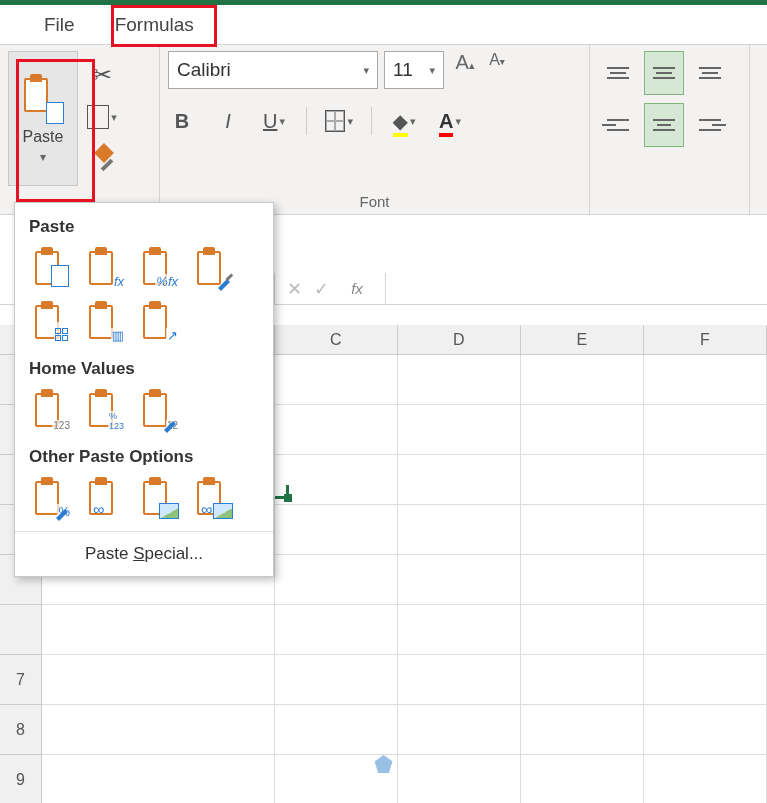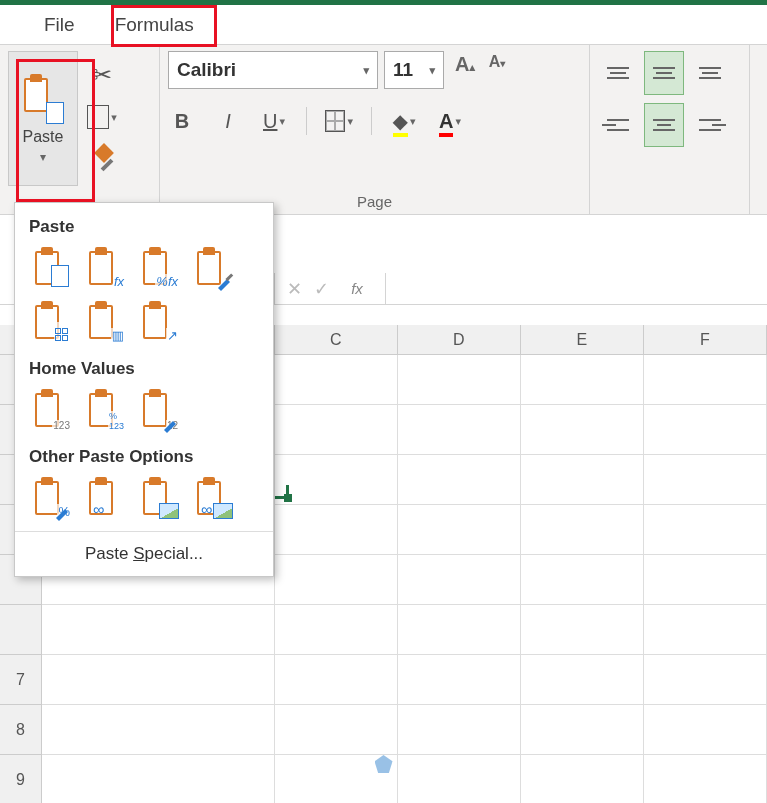--- a/index.html
+++ b/index.html
@@ -97,21 +97,21 @@
     padding-top: 8px;
   }
   .side-btn {
     width: 32px; height: 32px;
     display: flex; align-items: center; justify-content: center;
     cursor: pointer;
   }
 
   
   .font-group { width: 430px; }
-  .font-row1 { display: flex; align-items: center; gap: 6px; margin-bottom: 16px; font-weight: bold; }
+  .font-row1 { display: flex; gap: 6px; margin-bottom: 16px; }
   .font-combo {
     background: #fff;
     border: 1px solid #aaa;
     height: 38px;
     display: flex;
     align-items: center;
     padding: 0 8px;
     font-size: 19px;
     color: #333;
     cursor: pointer;
@@ -319,21 +319,21 @@
       <div style="width:1px;height:28px;background:#ccc"></div>
       <div class="fmt-btn split">
           <span class="fill-icon">◆<span class="fill-bar"></span></span>
           <span class="chev-down">▾</span>
         </div>
       <div class="fmt-btn split">
           <span class="fontcolor-icon"><span>A</span><span class="fontcolor-bar"></span></span>
           <span class="chev-down">▾</span>
         </div>
     </div>
-    <div class="ribbon-group-label">Page</div>
+    <div class="ribbon-group-label">Font</div>
   </div>
 
   <div class="ribbon-group align-group">
     <div class="align-grid">
       <div class="align-btn">
           <div class="al-line" style="width:22px"></div>
           <div class="al-line" style="width:16px"></div>
           <div class="al-line" style="width:22px"></div>
         </div>
       <div class="align-btn sel">

